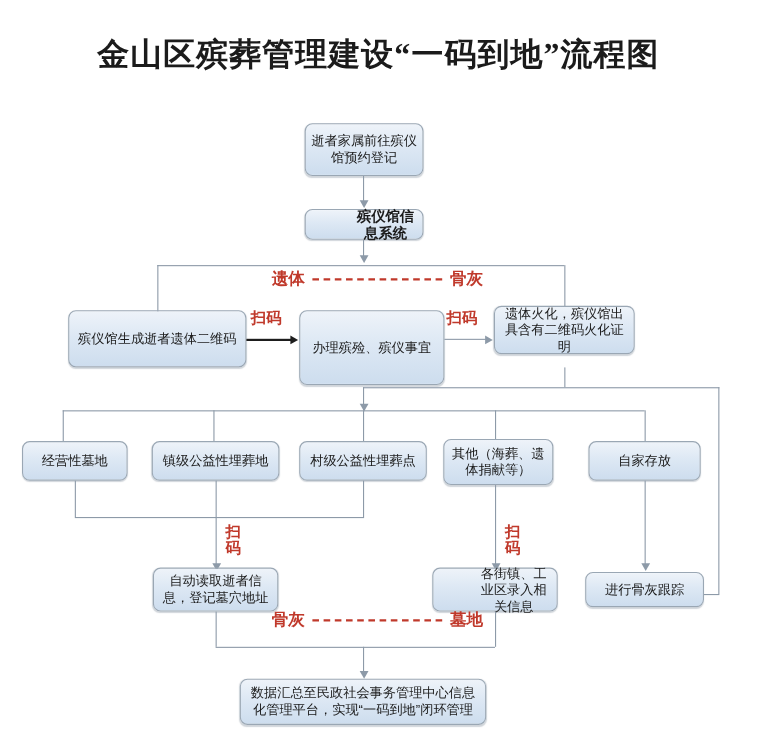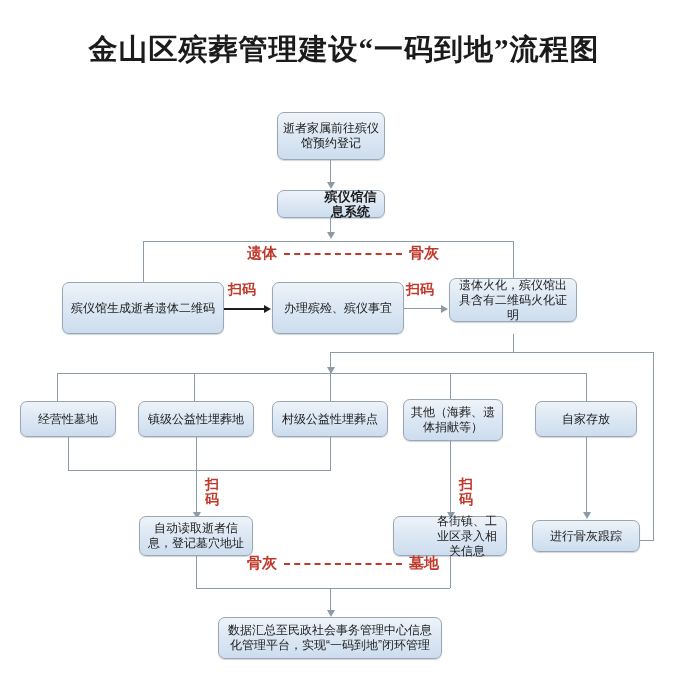--- a/index.html
+++ b/index.html
@@ -124,21 +124,21 @@
   <div class="splitlbl" style="left:247px;top:244px;">
     <span>遗体</span>
     <span class="dash"></span>
     <span>骨灰</span>
   </div>
 
   <div class="node" style="left:62px;top:282px;width:162px;height:52px;">
     <span class="txt">殡仪馆生成逝者遗体二维码</span>
   </div>
 
-  <div class="node" style="left:272px;top:282px;width:132px;height:52px;">
+  <div class="node" style="left:272px;top:282px;width:132px;height:68px;">
     <span class="txt">办理殡殓、殡仪事宜</span>
   </div>
 
   <div class="node" style="left:449px;top:278px;width:128px;height:44px;">
     <span class="txt">遗体火化，殡仪馆出具含有二维码火化证明</span>
   </div>
 
   <div class="ln lnh dark" style="left:224px;top:308px;width:41px;height:2px;"></div>
   <div class="arw right" style="left:264px;top:305px;"></div>
   <div class="redlbl" style="left:228px;top:281px;">扫码</div>

